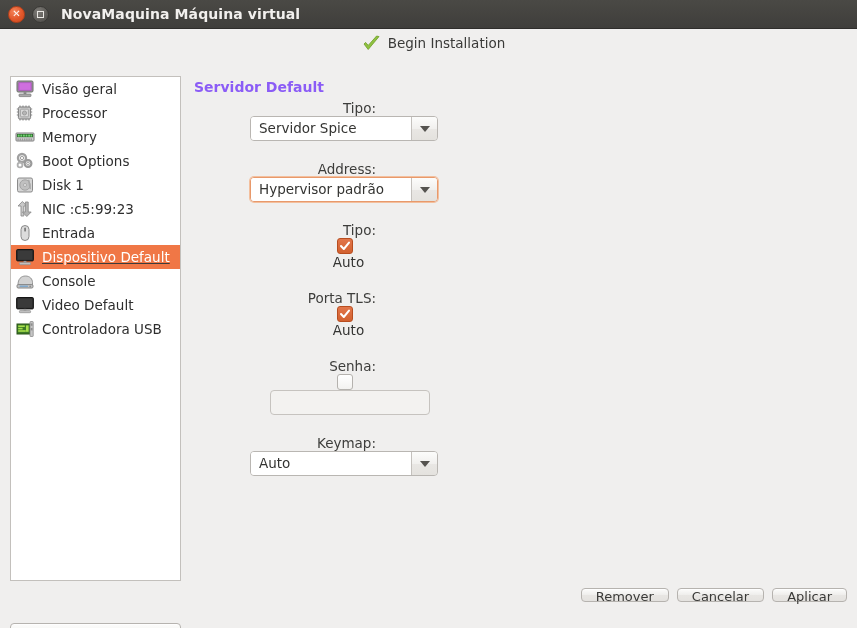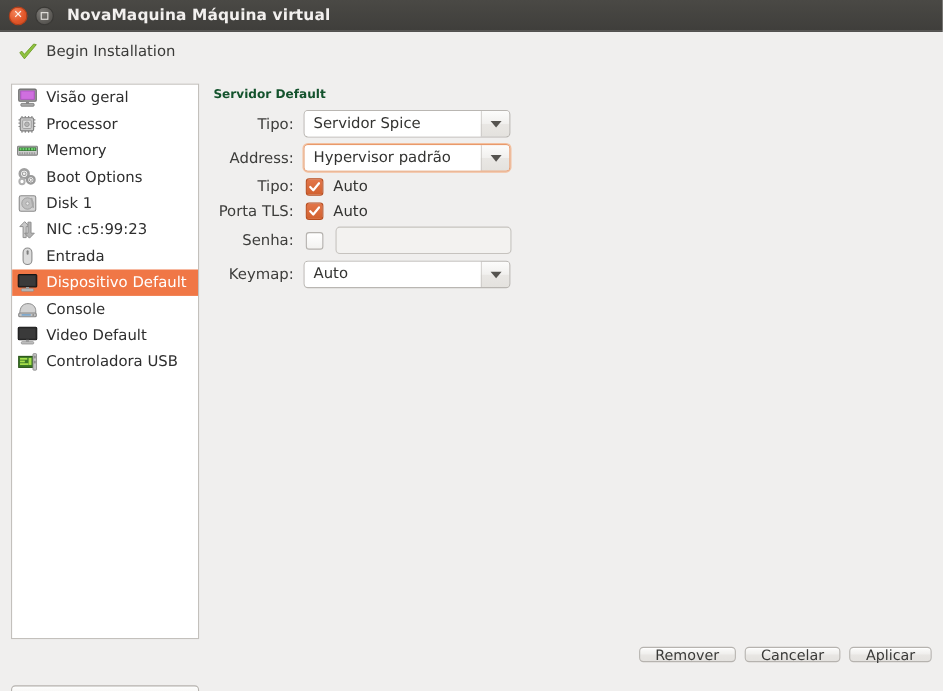--- a/index.html
+++ b/index.html
@@ -51,20 +51,21 @@
     text-align: right;
   }
 
   
   #toolbar {
     position: absolute; left: 0; top: 29px;
     width: 857px; height: 36px;
     background: #f0efee;
     display: flex; align-items: center;
     padding-left: 10px;
+    flex-direction: column;
   }
   .tool-item {
     display: flex; align-items: center;
     height: 28px;
     padding: 0 6px;
     cursor: default;
   }
   .tool-label { font-size: 13.5px; color: #3a3a38; margin-left: 7px; }
   .ico-check { width: 19px; height: 19px; }
   .ico-cancel { width: 19px; height: 19px; }
@@ -76,21 +77,21 @@
     background: #ffffff;
     border: 1px solid #c3c0bc;
     overflow: hidden;
   }
   .hw-row {
     display: flex; align-items: center;
     height: 24px;
     padding-left: 3px;
     cursor: default;
   }
-  .hw-row.selected { background: #f07746; }
+  .hw-row.selected { background: #f07746; text-decoration: underline; }
   .hw-row.selected .hw-label { color: #ffffff; }
   .hw-icon { width: 22px; height: 20px; flex: 0 0 22px; margin-right: 6px;
              display: flex; align-items: center; justify-content: center; }
   .hw-label { font-size: 13.5px; color: #2e2e2e; white-space: nowrap; }
 
   
   .btn {
     background: linear-gradient(to bottom, #fcfcfb 0%, #efeeec 48%, #e8e6e3 52%, #e4e2df 100%);
     border: 1px solid #b6b3af;
     border-radius: 4px;
@@ -101,27 +102,27 @@
     box-shadow: 0 1px 0 rgba(255,255,255,.75) inset;
   }
   #add-hardware {
     position: absolute; left: 10px; top: 623px;
     width: 171px; height: 34px;
   }
 
   
   #panel-heading {
     position: absolute; left: 194px; top: 79px;
-    font-size: 11px; font-weight: bold; color: #14532d; text-align: center;
+    font-size: 14px; font-weight: bold; color: #8b5cf6; text-align: center;
   }
   #form {
     position: absolute; left: 194px; top: 100px;
     width: 300px;
   }
-  .frow { display: flex; align-items: center; margin-bottom: 6px; }
+  .frow { display: flex; align-items: center; margin-bottom: 20px; flex-direction: column; }
   .frow .flabel {
     width: 82px; text-align: right; padding-right: 9px;
     font-size: 13.5px; color: #3d3d3b; white-space: nowrap;
   }
 
   
   .combo {
     position: relative;
     height: 25px;
     width: 188px;

